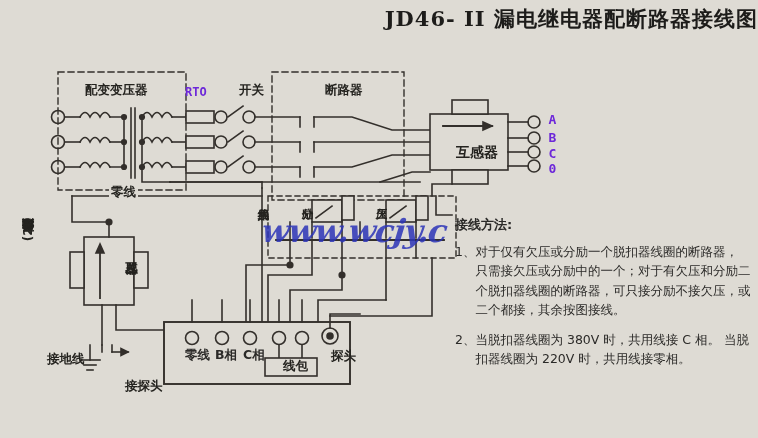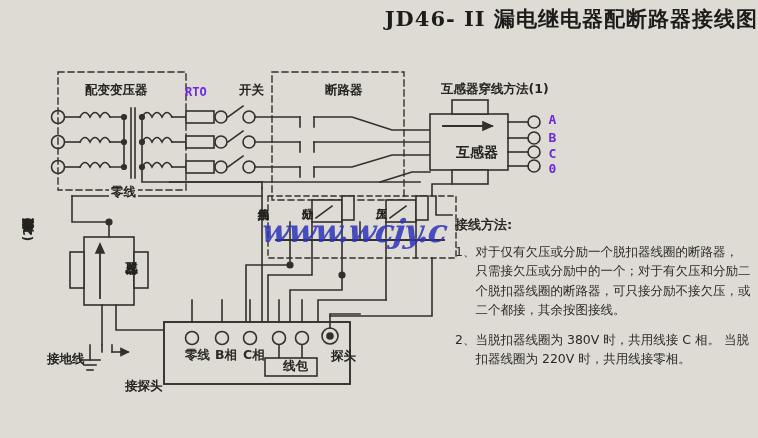--- a/index.html
+++ b/index.html
@@ -235,21 +235,20 @@
   <div class="t lbl" style="left:72px;top:84px;">配变变压器</div>
 
   <div class="t lbl-lat" style="left:185px;top:86px;">RTO</div>
 
   <div class="t lbl" style="left:226px;top:84px;">开关</div>
 
   <div class="t lbl" style="left:109px;top:186px;background:#dedbd4;padding:0 2px;">零线</div>
 
   <div class="t lbl" style="left:312px;top:84px;">断路器</div>
 
-  <div class="t lbl" style="left:428px;top:83px;">互感器穿线方法(1)</div>
 
   <div class="t lbl" style="left:443px;top:145px;font-size:14px;">互感器</div>
 
   <div class="t lbl-lat vert" style="left:546px;top:112px;font-size:13px;">A</div>
   <div class="t lbl-lat vert" style="left:546px;top:130px;font-size:13px;">B</div>
   <div class="t lbl-lat vert" style="left:546px;top:146px;font-size:13px;">C</div>
   <div class="t lbl-lat vert" style="left:546px;top:161px;font-size:13px;">0</div>
 
   <div class="t lbl vert-rot" style="left:22px;top:222px;font-size:12px;">互感器穿线方法(2)</div>
 

